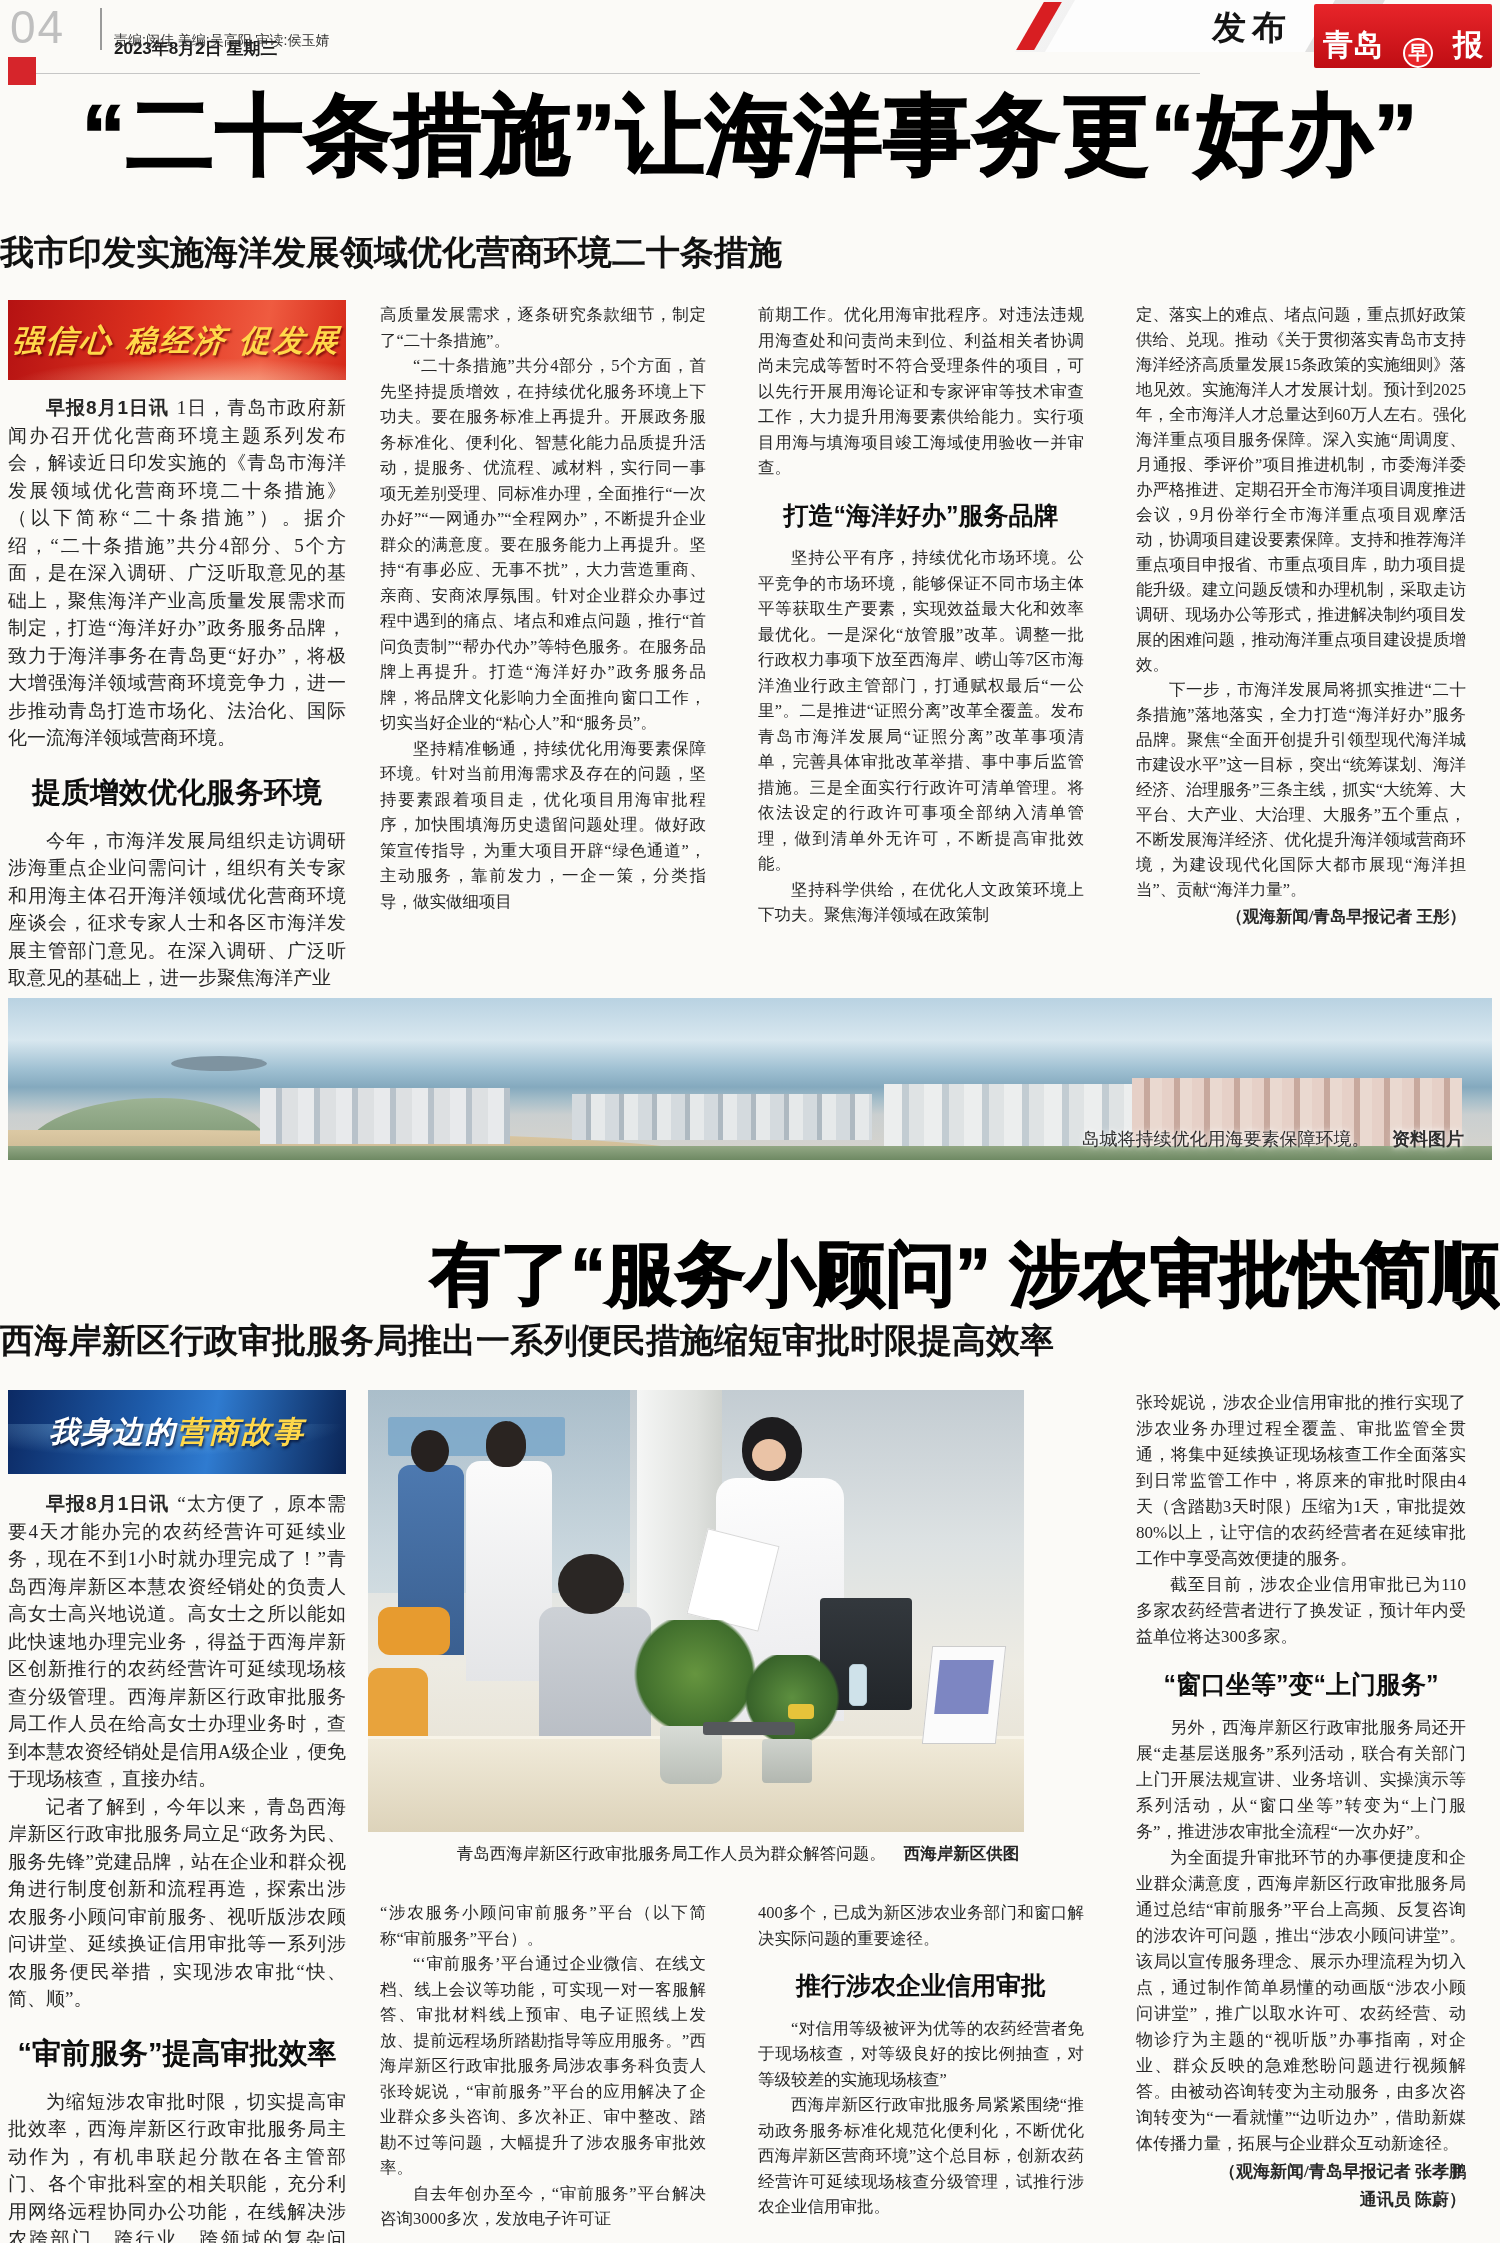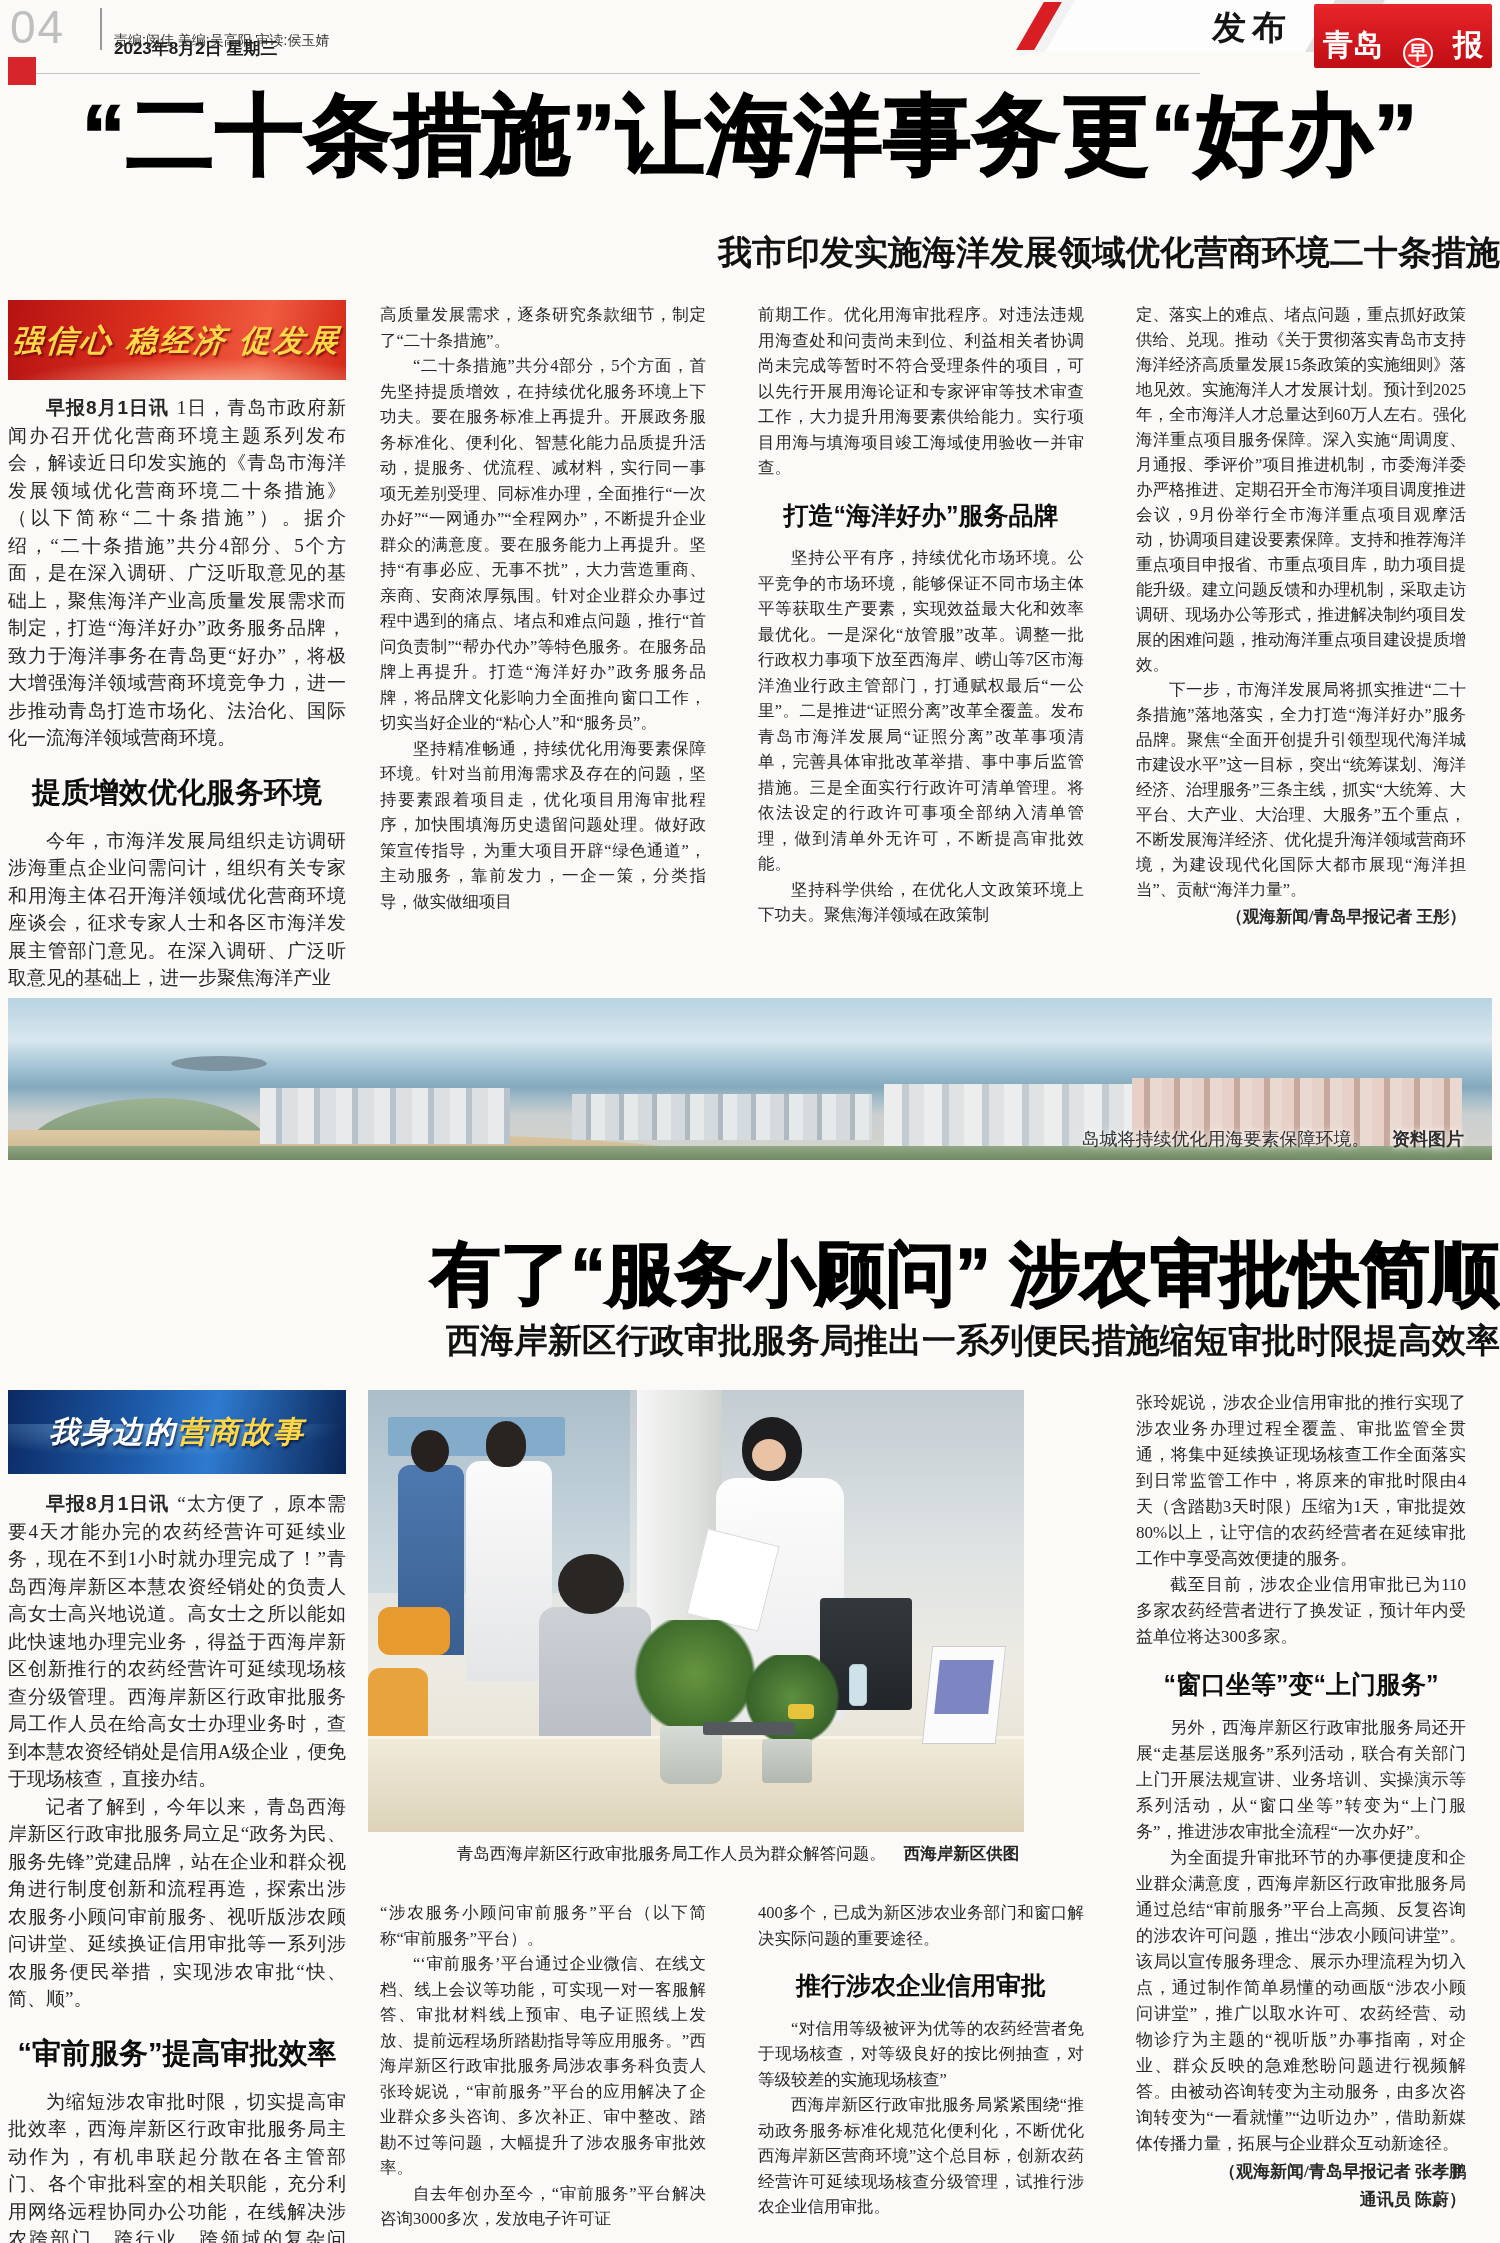--- a/index.html
+++ b/index.html
@@ -19,21 +19,21 @@
             color:#fff;display:flex;align-items:flex-end;justify-content:center;gap:20px;
             font:900 30px/46px "Liberation Sans",sans-serif;border-radius:2px;}
   .masthead .badge{width:30px;height:30px;border:2px solid #fff;border-radius:50%;display:flex;align-items:center;justify-content:center;
             font-size:19px;line-height:30px;background:#e8252a;box-sizing:border-box;}
   .hairline{position:absolute;left:8px;top:73px;width:1192px;height:1px;background:#c6c6c6;}
   .red-square{position:absolute;left:8px;top:57px;width:28px;height:28px;background:#d6252b;}
   
   .headline{position:absolute;left:0;width:1500px;text-align:center;color:#000;
             font-family:"Liberation Sans",sans-serif;font-weight:900;-webkit-text-stroke:1.5px #000;}
   .headline1{top:82px;font-size:88px;line-height:1.2;letter-spacing:1px;}
-  .subtitle{position:absolute;left:0;width:1500px;text-align:right;color:#111;
+  .subtitle{position:absolute;left:0;width:1500px;text-align:left;color:#111;
             font:bold 34px/40px "Liberation Sans",sans-serif;}
   .subtitle1{top:232px;}
   .headline2{top:1232px;font-size:70px;line-height:1.2;text-align:right;}
   .subtitle2{top:1320px;font-size:34px;}
   
   .col{position:absolute;text-align:justify;}
   .col p{margin:0;text-indent:2em;}
   .col p.cont{text-indent:0;}
   .b1col{font:19px/27.5px "Liberation Serif",serif;}
   .bcol{font:16.5px/25.5px "Liberation Serif",serif;}

